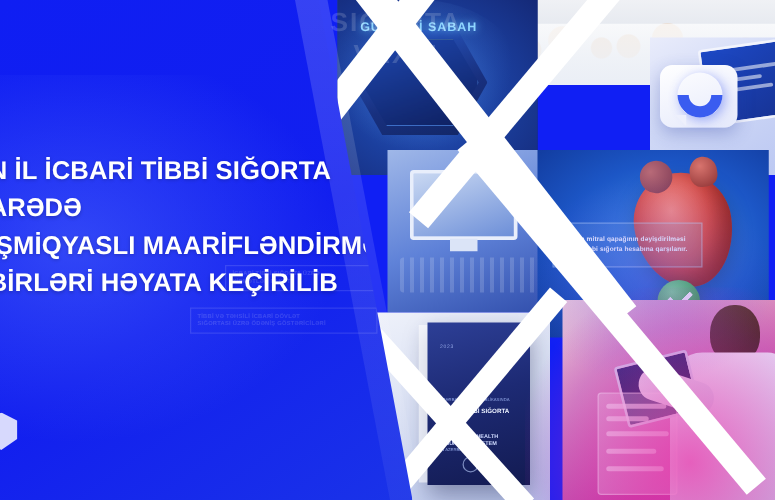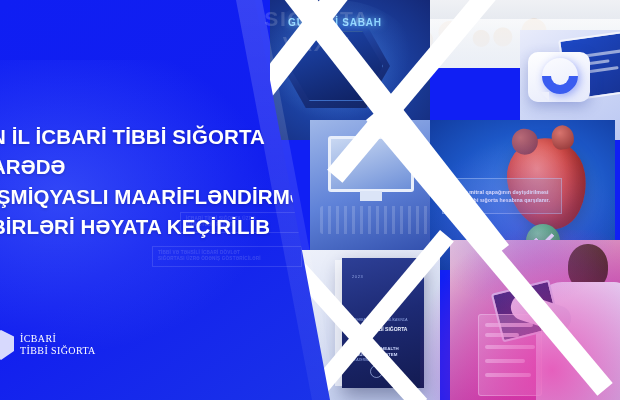--- a/index.html
+++ b/index.html
@@ -368,22 +368,20 @@
 XİDMƏTLƏR PAKETİ</div>
     <div class="ghost-badge" style="left:152px; top:246px; width:150px;">TİBBİ VƏ TƏHSİLİ İCBARİ DÖVLƏT
 SIĞORTASI ÜZRƏ ÖDƏNİŞ GÖSTƏRİCİLƏRİ</div>
 
     <div class="headline">ƏN İL İCBARİ TİBBİ SIĞORTA BARƏDƏ
 NİŞMİQYASLI MAARİFLƏNDİRMƏ
 DBİRLƏRİ HƏYATA KEÇİRİLİB</div>
 
     <div class="logo">
       <div class="logo-mark"></div>
-      <div class="logo-text">İCBARİ
-TİBBİ SIĞORTA</div>
     </div>
   </div>
 
   <div class="panel-edge"></div>
   <div class="ghost-title">SIĞORTA
 VAXTI</div>
 
 </div>
 
 </body></html>

